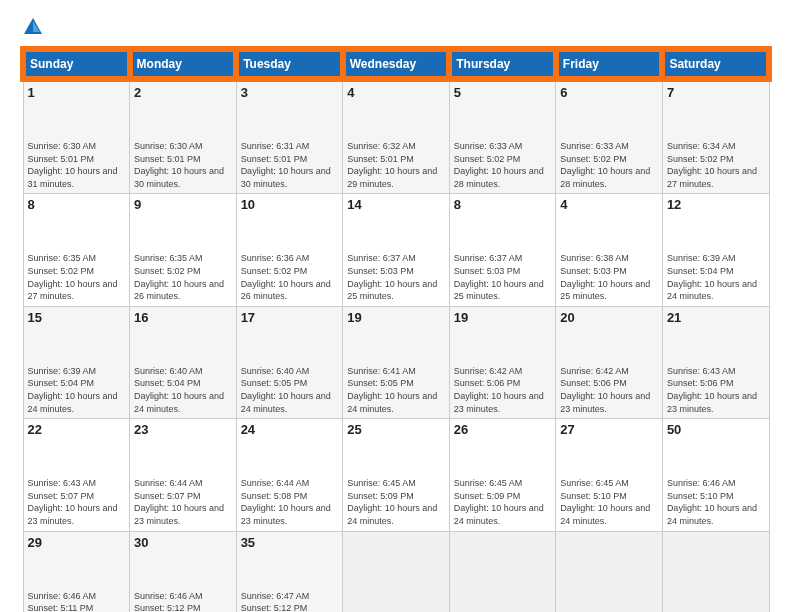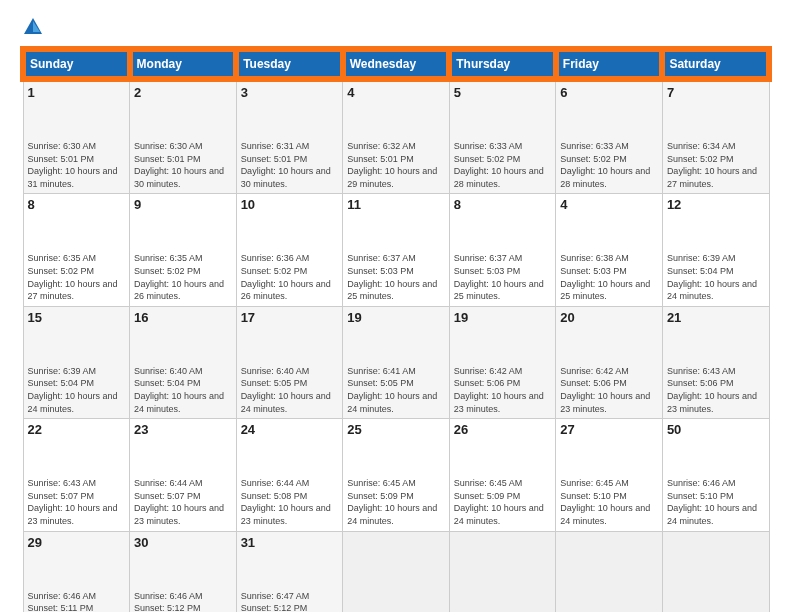--- a/index.html
+++ b/index.html
@@ -170,21 +170,21 @@
           </td>
           <td>
             <span class="day-num">9</span>
             <div class="day-info">Sunrise: 6:35 AM<br>Sunset: 5:02 PM<br>Daylight: 10 hours and 26 minutes.</div>
           </td>
           <td>
             <span class="day-num">10</span>
             <div class="day-info">Sunrise: 6:36 AM<br>Sunset: 5:02 PM<br>Daylight: 10 hours and 26 minutes.</div>
           </td>
           <td>
-            <span class="day-num">11</span>
+            <span class="day-num">14</span>
             <div class="day-info">Sunrise: 6:37 AM<br>Sunset: 5:03 PM<br>Daylight: 10 hours and 25 minutes.</div>
           </td>
           <td>
             <span class="day-num">8</span>
             <div class="day-info">Sunrise: 6:37 AM<br>Sunset: 5:03 PM<br>Daylight: 10 hours and 25 minutes.</div>
           </td>
           <td>
             <span class="day-num">4</span>
             <div class="day-info">Sunrise: 6:38 AM<br>Sunset: 5:03 PM<br>Daylight: 10 hours and 25 minutes.</div>
           </td>
@@ -256,21 +256,21 @@
         <tr>
           <td>
             <span class="day-num">29</span>
             <div class="day-info">Sunrise: 6:46 AM<br>Sunset: 5:11 PM<br>Daylight: 10 hours and 24 minutes.</div>
           </td>
           <td>
             <span class="day-num">30</span>
             <div class="day-info">Sunrise: 6:46 AM<br>Sunset: 5:12 PM<br>Daylight: 10 hours and 25 minutes.</div>
           </td>
           <td>
-            <span class="day-num">31</span>
+            <span class="day-num">35</span>
             <div class="day-info">Sunrise: 6:47 AM<br>Sunset: 5:12 PM<br>Daylight: 10 hours and 25 minutes.</div>
           </td>
           <td class="empty-cell"></td>
           <td class="empty-cell"></td>
           <td class="empty-cell"></td>
           <td class="empty-cell"></td>
         </tr>
       </tbody>
   </table>
 </div>

